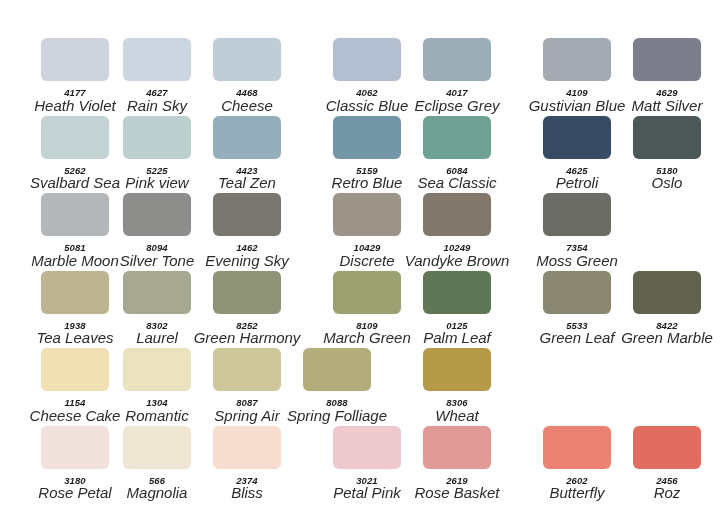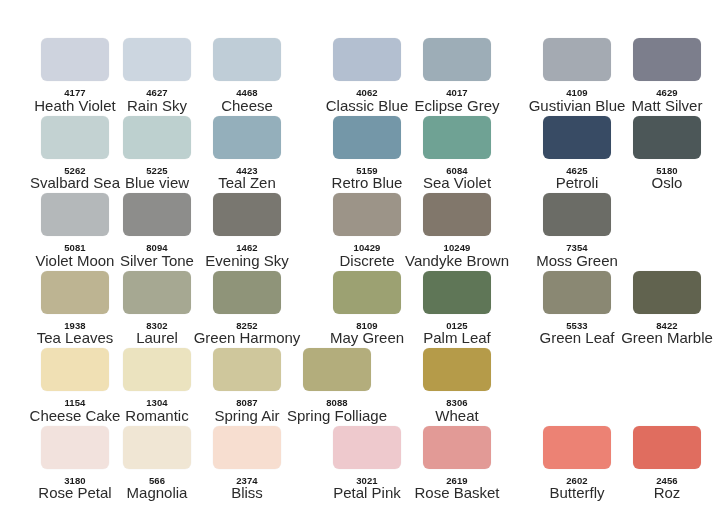--- a/index.html
+++ b/index.html
@@ -18,20 +18,21 @@
     width: 720px;
     height: 515px;
     background: #ffffff;
     box-sizing: border-box;
     padding: 38px 0 0 0;
   }
   .palette-row {
     display: flex;
     align-items: flex-start;
     height: 77.5px;
+    font-style: italic;
   }
   .swatch-group {
     display: flex;
     align-items: flex-start;
   }
   
   .swatch-group + .swatch-group {
     margin-left: 8px;
     gap: 38px;
   }
@@ -126,40 +127,40 @@
     <div class="palette-row">
       <div class="swatch-group">
         <div class="swatch-cell">
           <div class="swatch-chip" style="background: rgb(195, 210, 210);"></div>
           <div class="swatch-code">5262</div>
           <div class="swatch-name">Svalbard Sea</div>
         </div>
         <div class="swatch-cell">
           <div class="swatch-chip" style="background: rgb(189, 208, 207);"></div>
           <div class="swatch-code">5225</div>
-          <div class="swatch-name">Blue view</div>
+          <div class="swatch-name">Pink view</div>
         </div>
       </div>
       <div class="swatch-group">
         <div class="swatch-cell">
           <div class="swatch-chip" style="background: rgb(148, 175, 187);"></div>
           <div class="swatch-code">4423</div>
           <div class="swatch-name">Teal Zen</div>
         </div>
         <div class="swatch-cell">
           <div class="swatch-chip" style="background: rgb(116, 151, 168);"></div>
           <div class="swatch-code">5159</div>
           <div class="swatch-name">Retro Blue</div>
         </div>
       </div>
       <div class="swatch-group">
         <div class="swatch-cell">
           <div class="swatch-chip" style="background: rgb(111, 162, 148);"></div>
           <div class="swatch-code">6084</div>
-          <div class="swatch-name">Sea Violet</div>
+          <div class="swatch-name">Sea Classic</div>
         </div>
         <div class="swatch-cell">
           <div class="swatch-chip" style="background: rgb(56, 75, 100);"></div>
           <div class="swatch-code">4625</div>
           <div class="swatch-name">Petroli</div>
         </div>
       </div>
       <div class="swatch-group">
         <div class="swatch-cell">
           <div class="swatch-chip" style="background: rgb(76, 87, 88);"></div>
@@ -171,21 +172,21 @@
           <div class="swatch-code">4477</div>
           <div class="swatch-name">Deco Blue</div>
         </div>
       </div>
     </div>
     <div class="palette-row">
       <div class="swatch-group">
         <div class="swatch-cell">
           <div class="swatch-chip" style="background: rgb(180, 184, 186);"></div>
           <div class="swatch-code">5081</div>
-          <div class="swatch-name">Violet Moon</div>
+          <div class="swatch-name">Marble Moon</div>
         </div>
         <div class="swatch-cell">
           <div class="swatch-chip" style="background: rgb(141, 141, 139);"></div>
           <div class="swatch-code">8094</div>
           <div class="swatch-name">Silver Tone</div>
         </div>
       </div>
       <div class="swatch-group">
         <div class="swatch-cell">
           <div class="swatch-chip" style="background: rgb(121, 119, 112);"></div>
@@ -226,21 +227,21 @@
       </div>
       <div class="swatch-group">
         <div class="swatch-cell">
           <div class="swatch-chip" style="background: rgb(143, 148, 121);"></div>
           <div class="swatch-code">8252</div>
           <div class="swatch-name">Green Harmony</div>
         </div>
         <div class="swatch-cell">
           <div class="swatch-chip" style="background: rgb(156, 161, 114);"></div>
           <div class="swatch-code">8109</div>
-          <div class="swatch-name">May Green</div>
+          <div class="swatch-name">March Green</div>
         </div>
       </div>
       <div class="swatch-group">
         <div class="swatch-cell">
           <div class="swatch-chip" style="background: rgb(95, 118, 87);"></div>
           <div class="swatch-code">0125</div>
           <div class="swatch-name">Palm Leaf</div>
         </div>
         <div class="swatch-cell">
           <div class="swatch-chip" style="background: rgb(138, 136, 115);"></div>

